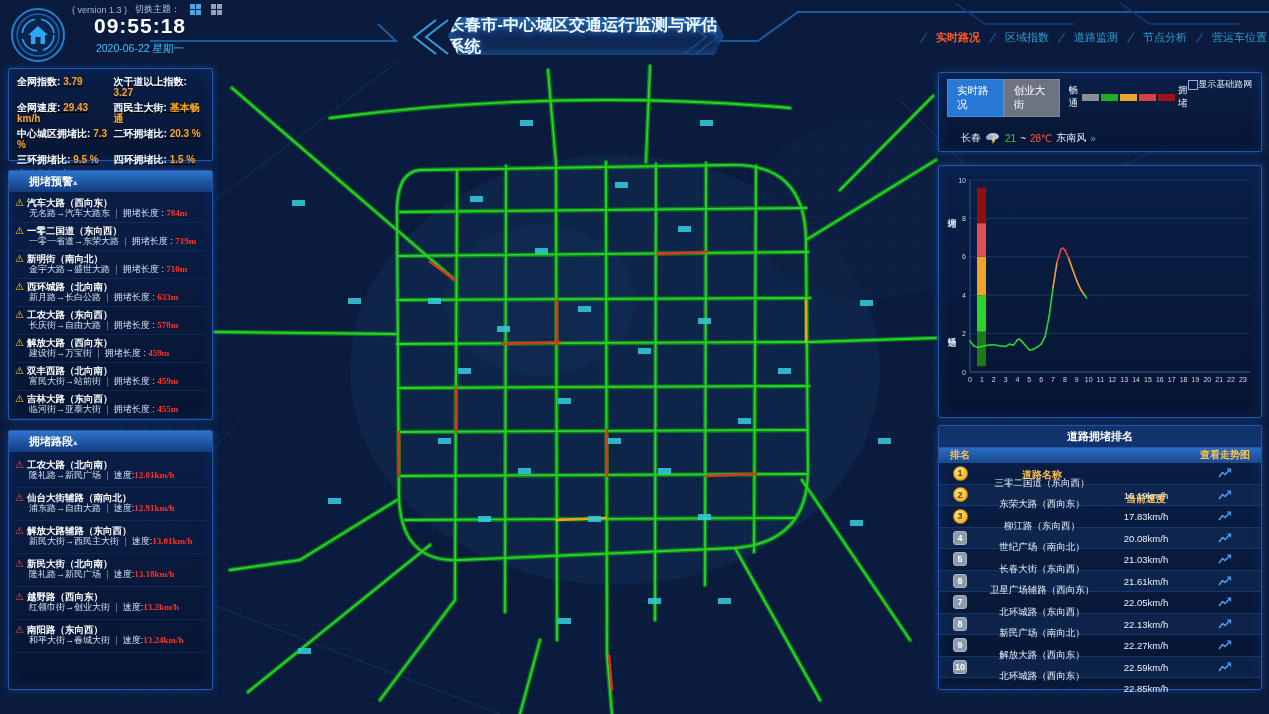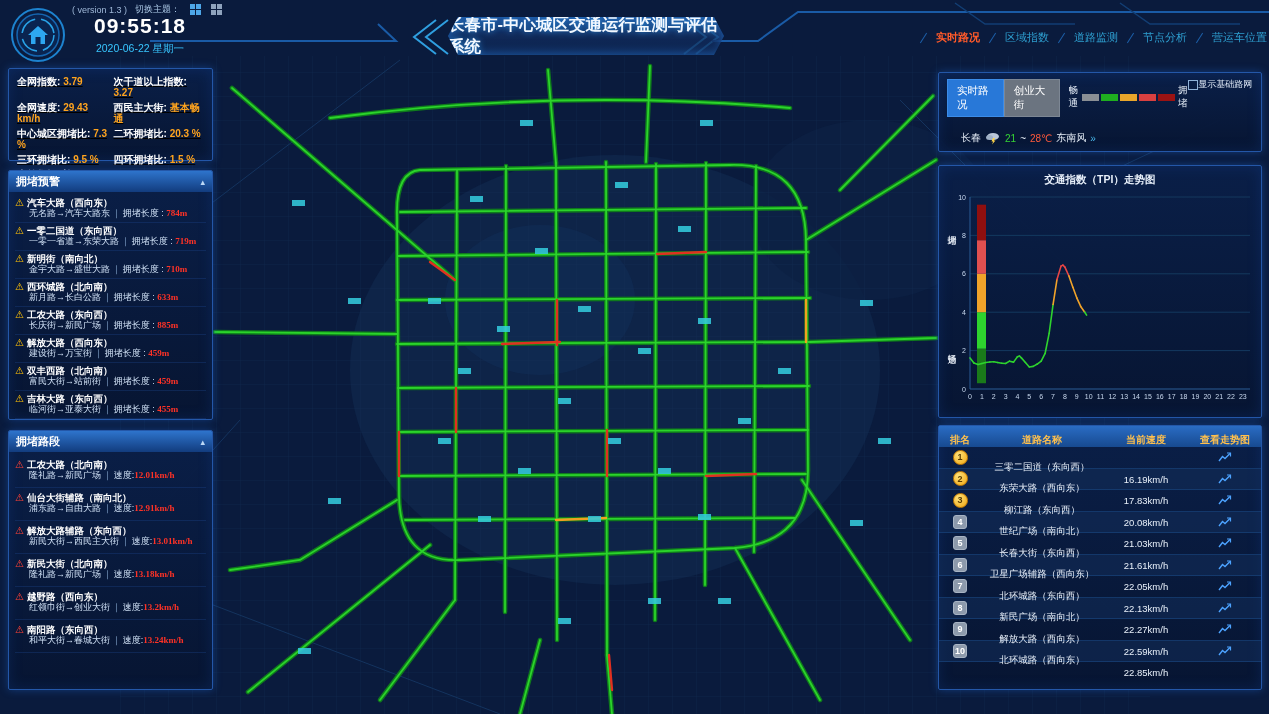--- a/index.html
+++ b/index.html
@@ -30,22 +30,22 @@
           box-shadow:inset 0 0 14px rgba(42,130,230,.8);}
   .banner-title{font-size:16.5px;font-weight:bold;color:#f2f8ff;text-shadow:0 0 6px #2d8fe0;}
   .nav{position:absolute;left:920px;top:28px;display:flex;align-items:center;gap:6px;}
   .nav-item{font-size:11px;color:#2e9fd0;cursor:pointer;padding:2px 3px;white-space:nowrap;}
   .nav-item.active{color:#ff5a2a;font-weight:bold;}
   .navsep{width:1px;height:12px;background:#1c5fa8;transform:rotate(32deg);margin:0 3px;}
   
   .panel{position:absolute;z-index:4;border:1px solid #2457a8;border-radius:2px;
          background:linear-gradient(180deg,rgba(10,31,72,.96),rgba(7,21,50,.96));
          box-shadow:0 0 8px rgba(30,100,200,.45), inset 0 0 14px rgba(22,80,180,.22);}
-  .ptitle{height:21px;display:flex;align-items:center;justify-content:space-between;
-          padding:0 7px;background:linear-gradient(180deg,#2e74cc,#123c7e);
+  .ptitle{height:21px;display:flex;align-items:center;justify-content:flex-start;
+          padding:0 20px;background:linear-gradient(180deg,#2e74cc,#123c7e);
           font-size:11px;font-weight:bold;color:#fff;}
   .ptitle .caret{font-size:9px;color:#bcd8f6;}
   
   .p-stats{left:8px;top:68px;width:205px;height:93px;padding:7px 8px 4px 8px;}
   .stat-grid{display:grid;grid-template-columns:1fr 1fr;column-gap:6px;row-gap:4px;}
   .stat{font-size:10px;line-height:11px;text-decoration:underline;}
   .stat .lab{color:#ffffff;font-weight:bold;}
   .stat .val{color:#ffa41e;font-weight:bold;}
   .stat.wide{grid-column:1 / span 2;}
   
@@ -78,21 +78,21 @@
   
   .p-chart{left:938px;top:165px;width:324px;height:253px;padding:4px 5px;}
   .chart-title{text-align:center;font-size:10.5px;font-weight:bold;color:#e8f0fa;margin:3px 0 0 0;}
   .tk{font-size:7px;fill:#c8d8ee;}
   .sl{font-size:9px;fill:#eef4fc;writing-mode:vertical-rl;letter-spacing:1px;}
   
   .p-rank{left:938px;top:425px;width:324px;height:265px;}
   .rank-title{height:22px;display:flex;align-items:center;justify-content:center;
               background:#10336e;font-size:11px;font-weight:bold;color:#fff;
               border-bottom:1px solid #2457a8;}
-  .thead{display:flex;align-items:flex-end;height:21px;
+  .thead{display:flex;align-items:flex-start;height:15px;
          background:linear-gradient(180deg,#2a6cc4,#174a90);
          font-size:10px;font-weight:bold;color:#ffc04d;}
   .trow{display:flex;align-items:center;height:21.5px;font-size:9.5px;color:#e8f0fa;
         border-bottom:1px solid rgba(23,63,116,.8);cursor:pointer;}
   .trow:nth-child(even){background:rgba(18,45,90,.55);}
   .c-rank{width:42px;text-align:center;flex:none;}
   .c-road{flex:1;text-align:center;margin-top:20px;}
   .c-speed{width:86px;text-align:center;flex:none;margin-top:44px;}
   .c-ic{width:72px;text-align:center;flex:none;}
   .badge{display:inline-flex;align-items:center;justify-content:center;font-weight:bold;}
@@ -356,21 +356,21 @@
             <span class="tri y">⚠</span>
             <span>西环城路（北向南）</span>
           </div>
         <div class="l2"><span>新月路→长白公路</span><span class="pp">｜</span><span>拥堵长度 : </span><span class="vred">633m</span></div>
       </div>
       <div class="item">
         <div class="l1">
             <span class="tri y">⚠</span>
             <span>工农大路（东向西）</span>
           </div>
-        <div class="l2"><span>长庆街→新民广场</span><span class="pp">｜</span><span>拥堵长度 : </span><span class="vred">885m</span></div>
+        <div class="l2"><span>长庆街→自由大路</span><span class="pp">｜</span><span>拥堵长度 : </span><span class="vred">578m</span></div>
       </div>
       <div class="item">
         <div class="l1">
             <span class="tri y">⚠</span>
             <span>解放大路（西向东）</span>
           </div>
         <div class="l2"><span>建设街→万宝街</span><span class="pp">｜</span><span>拥堵长度 : </span><span class="vred">459m</span></div>
       </div>
       <div class="item">
         <div class="l1">
@@ -474,21 +474,20 @@
       </svg>
       <span class="temp-lo">21</span>
       <span>~</span>
       <span class="temp-hi">28℃</span>
       <span>东南风</span>
       <span class="wmore">»</span>
     </div>
   </div>
 
   <div class="panel p-chart">
-    <div class="chart-title">交通指数（TPI）走势图</div>
     <svg id="tpi-svg" width="312" height="222" viewBox="0 0 312 222">
         <text x="22" y="204.5" class="tk" text-anchor="end">0</text>
         <line x1="26" y1="163.6" x2="306" y2="163.6" stroke="#14395f" stroke-width="1"></line>
         <text x="22" y="166.1" class="tk" text-anchor="end">2</text>
         <line x1="26" y1="125.19999999999999" x2="306" y2="125.19999999999999" stroke="#14395f" stroke-width="1"></line>
         <text x="22" y="127.69999999999999" class="tk" text-anchor="end">4</text>
         <line x1="26" y1="86.80000000000001" x2="306" y2="86.80000000000001" stroke="#14395f" stroke-width="1"></line>
         <text x="22" y="89.30000000000001" class="tk" text-anchor="end">6</text>
         <line x1="26" y1="48.39999999999998" x2="306" y2="48.39999999999998" stroke="#14395f" stroke-width="1"></line>
         <text x="22" y="50.89999999999998" class="tk" text-anchor="end">8</text>
@@ -556,20 +555,21 @@
         <line x1="120.91525423728814" y1="80.08" x2="124.83050847457626" y2="88.71999999999998" stroke="#e84545" stroke-width="1.6" stroke-linecap="round"></line>
         <line x1="124.83050847457626" y1="88.71999999999998" x2="128.864406779661" y2="100.24" stroke="#f0a32a" stroke-width="1.6" stroke-linecap="round"></line>
         <line x1="128.864406779661" y1="100.24" x2="132.77966101694915" y2="110.80000000000001" stroke="#f0a32a" stroke-width="1.6" stroke-linecap="round"></line>
         <line x1="132.77966101694915" y1="110.80000000000001" x2="136.6949152542373" y2="119.44" stroke="#f0a32a" stroke-width="1.6" stroke-linecap="round"></line>
         <line x1="136.6949152542373" y1="119.44" x2="140.72881355932202" y2="125.19999999999999" stroke="#f0a32a" stroke-width="1.6" stroke-linecap="round"></line>
         <line x1="140.72881355932202" y1="125.19999999999999" x2="142.62711864406776" y2="128.07999999999998" stroke="#2ed32e" stroke-width="1.6" stroke-linecap="round"></line>
       </svg>
   </div>
 
   <div class="panel p-rank">
+    <div class="rank-title">道路拥堵排名</div>
     <div class="thead">
       <span class="c-rank">排名</span>
       <span class="c-road">道路名称</span>
       <span class="c-speed">当前速度</span>
       <span class="c-ic">查看走势图</span>
     </div>
     <div>
       <div class="trow">
         <span class="c-rank"><span class="badge medal">1</span></span>
         <span class="c-road">三零二国道（东向西）</span>

